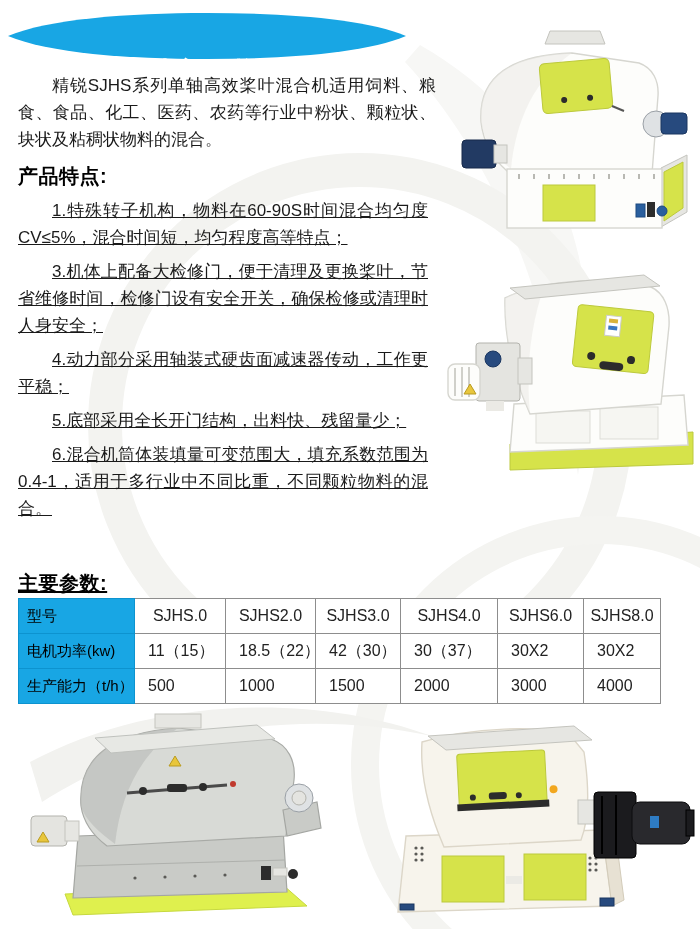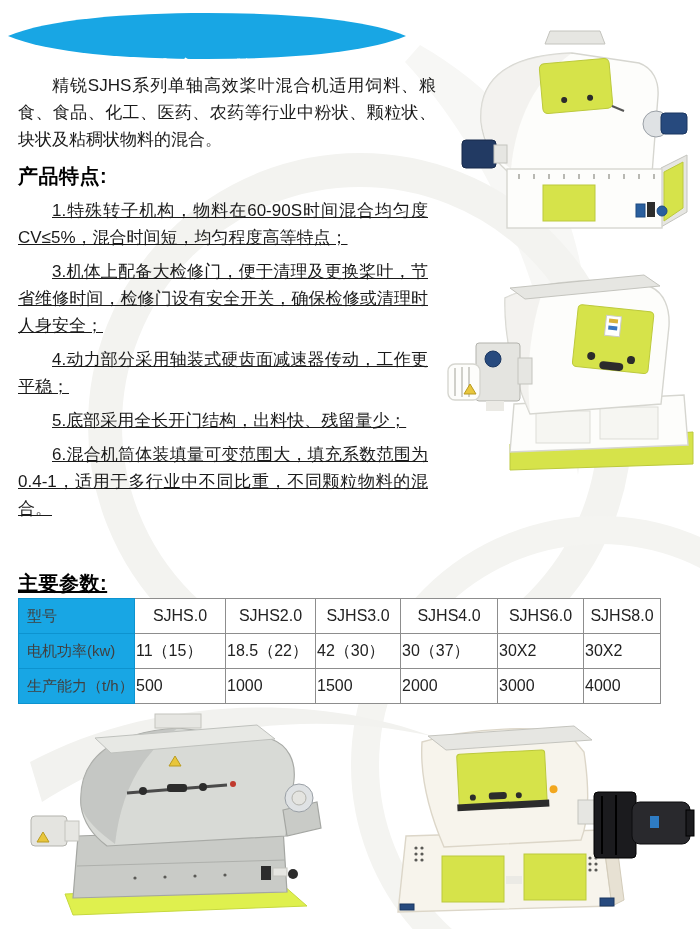--- a/index.html
+++ b/index.html
@@ -29,23 +29,23 @@
   
   .params-heading{left:18px;top:570px;}
   .params-heading h2{margin:0;text-decoration:underline;}
   .ptable{left:18px;top:598px;border-collapse:collapse;table-layout:fixed;width:642px;background:#fff;}
   .ptable td,.ptable th{
     border:1px solid var(--table_border,#8d8d8d);
     height:32px;font-weight:normal;font-size:16px;color:#222;
     overflow:hidden;white-space:nowrap;
   }
   .ptable th{text-align:center;}
-  .ptable td.val{text-align:left;padding-left:1px;}
+  .ptable td.val{text-align:left;padding-left:13px;}
   .ptable .bluecell{
-    background:var(--accent_blue,#18a6e4);color:#404040;font-size:15px;
+    background:var(--accent_blue,#18a6e4);color:#000000;font-size:15px;
     text-align:left;padding-left:8px;border-color:var(--table_blue_border,#0d93cf);
   }
 
   
   .photo{position:absolute;z-index:1;}
   .img1{left:450px;top:28px;width:245px;height:207px;}
   .img2{left:446px;top:246px;width:252px;height:232px;}
   .img3{left:15px;top:698px;width:332px;height:228px;}
   .img4{left:350px;top:700px;width:348px;height:225px;}
   .photo svg{width:100%;height:100%;display:block;}

